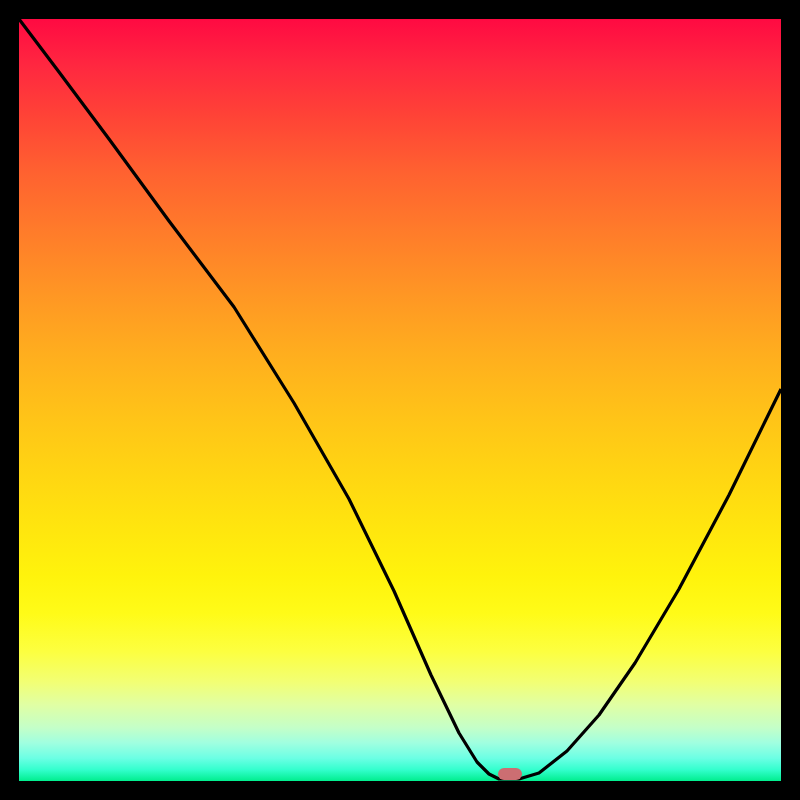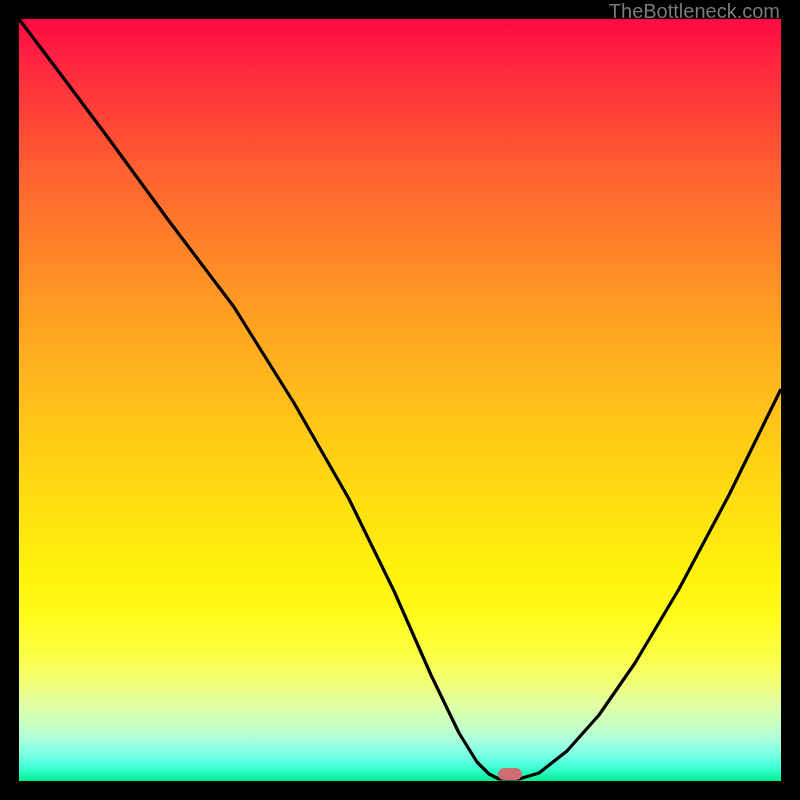--- a/index.html
+++ b/index.html
@@ -85,14 +85,13 @@
 <body>
 
 <div class="frame">
   <div class="plot-area">
     <div class="gradient"></div>
     <svg class="curve" width="762" height="762" viewBox="0 0 762 762">
       <path id="curve-path" d="M 0 0 L 40 53 L 90 120 L 150 202 L 215 288 L 275 384 L 330 480 L 375 572 L 412 656 L 440 714 L 458 743 L 470 755 L 480 760 L 500 760 L 520 754 L 548 732 L 580 696 L 616 644 L 660 570 L 710 476 L 762 370" fill="none" stroke="#000000" stroke-width="3.2" stroke-linejoin="round"></path>
     </svg>
     <div class="marker" id="marker" style="left: 479px; top: 749px;"></div>
   </div>
-  <div class="watermark">TheBottleneck.com</div>
 </div>
 
 </body></html>

